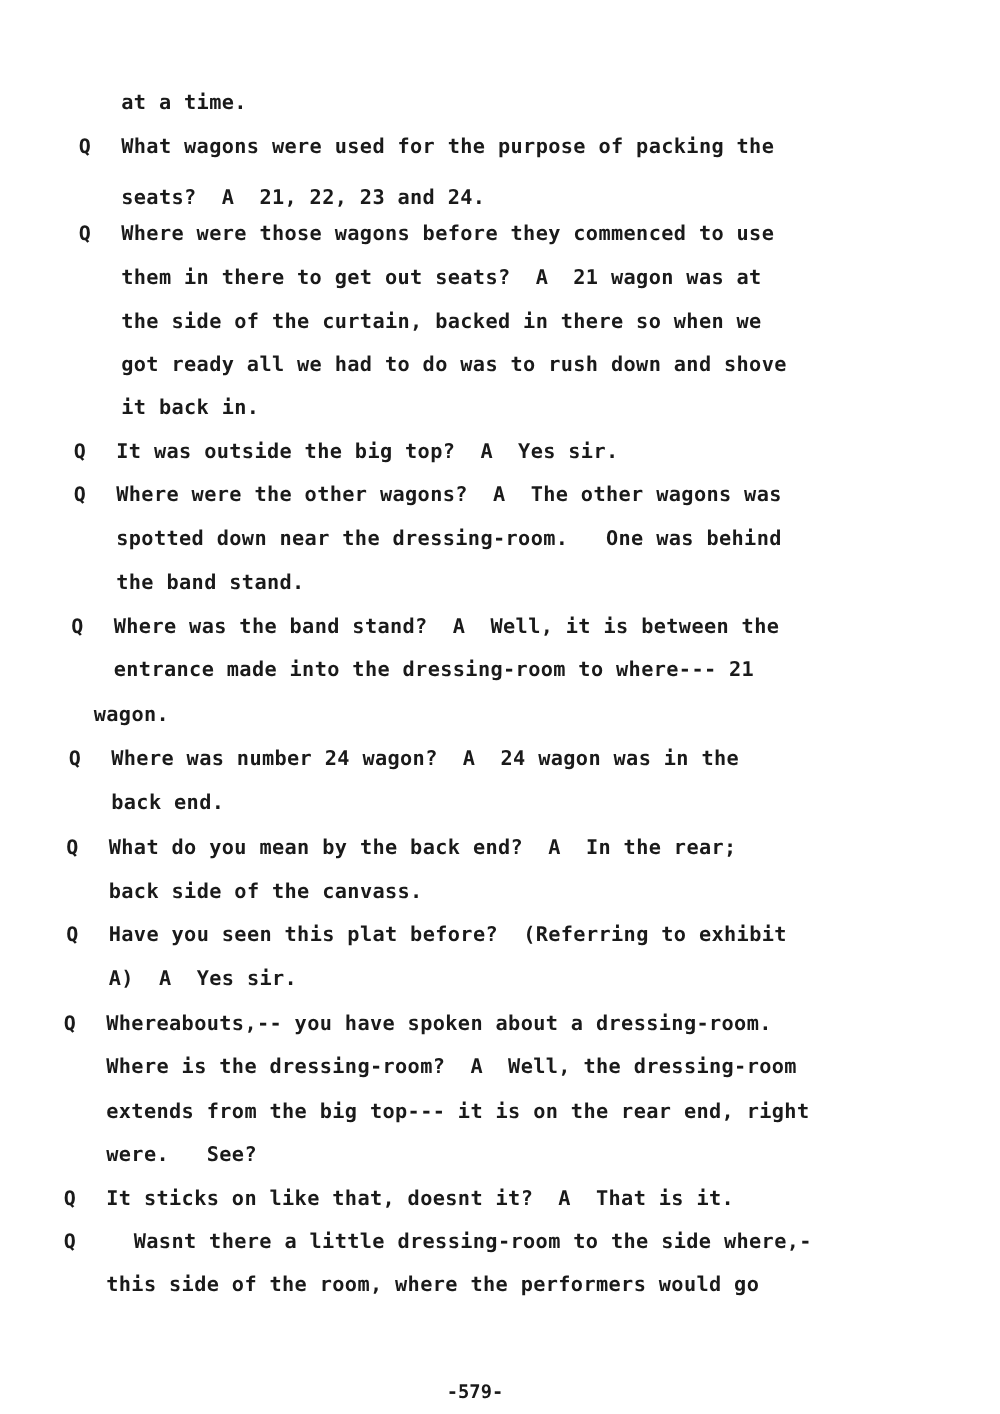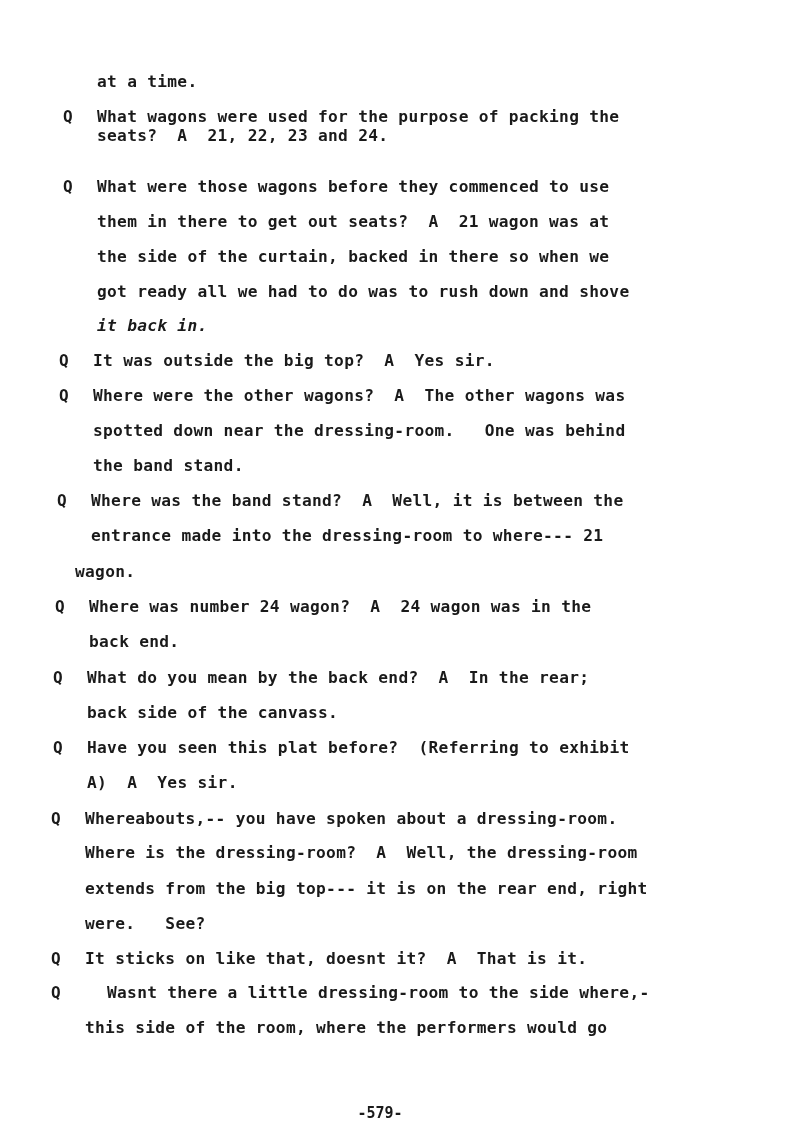--- a/index.html
+++ b/index.html
@@ -10,27 +10,27 @@
   .marker { position: absolute; font-size: 16px; font-weight: bold; line-height: 20px; }
   .pagenum { position: absolute; left: 0; width: 760px; text-align: center; top: 1104px; font-size: 15px; font-weight: bold; }
 </style>
 </head>
 <body>
 
 <div class="page" id="page">
     <div class="line" style="top: 72px; left: 97px;">at a time.</div>
     <div class="marker" style="top: 107px; left: 63px;">Q</div>
     <div class="line" style="top: 107px; left: 97px;">What wagons were used for the purpose of packing the</div>
-    <div class="line" style="top: 126px; left: 97px; text-align: right;">seats?  A  21, 22, 23 and 24.</div>
+    <div class="line" style="top: 148px; left: 97px; text-align: right;">seats?  A  21, 22, 23 and 24.</div>
     <div class="marker" style="top: 177px; left: 63px;">Q</div>
-    <div class="line" style="top: 177px; left: 97px;">What were those wagons before they commenced to use</div>
+    <div class="line" style="top: 177px; left: 97px;">Where were those wagons before they commenced to use</div>
     <div class="line" style="top: 212px; left: 97px;">them in there to get out seats?  A  21 wagon was at</div>
     <div class="line" style="top: 247px; left: 97px; text-align: right;">the side of the curtain, backed in there so when we</div>
     <div class="line" style="top: 282px; left: 97px;">got ready all we had to do was to rush down and shove</div>
-    <div class="line" style="top: 316px; left: 97px; font-style: italic;">it back in.</div>
+    <div class="line" style="top: 316px; left: 97px;">it back in.</div>
     <div class="marker" style="top: 351px; left: 59px;">Q</div>
     <div class="line" style="top: 351px; left: 93px;">It was outside the big top?  A  Yes sir.</div>
     <div class="marker" style="top: 386px; left: 59px;">Q</div>
     <div class="line" style="top: 386px; left: 93px;">Where were the other wagons?  A  The other wagons was</div>
     <div class="line" style="top: 421px; left: 93px;">spotted down near the dressing-room.   One was behind</div>
     <div class="line" style="top: 456px; left: 93px;">the band stand.</div>
     <div class="marker" style="top: 491px; left: 57px;">Q</div>
     <div class="line" style="top: 491px; left: 91px;">Where was the band stand?  A  Well, it is between the</div>
     <div class="line" style="top: 526px; left: 91px;">entrance made into the dressing-room to where--- 21</div>
     <div class="line" style="top: 562px; left: 75px;">wagon.</div>

